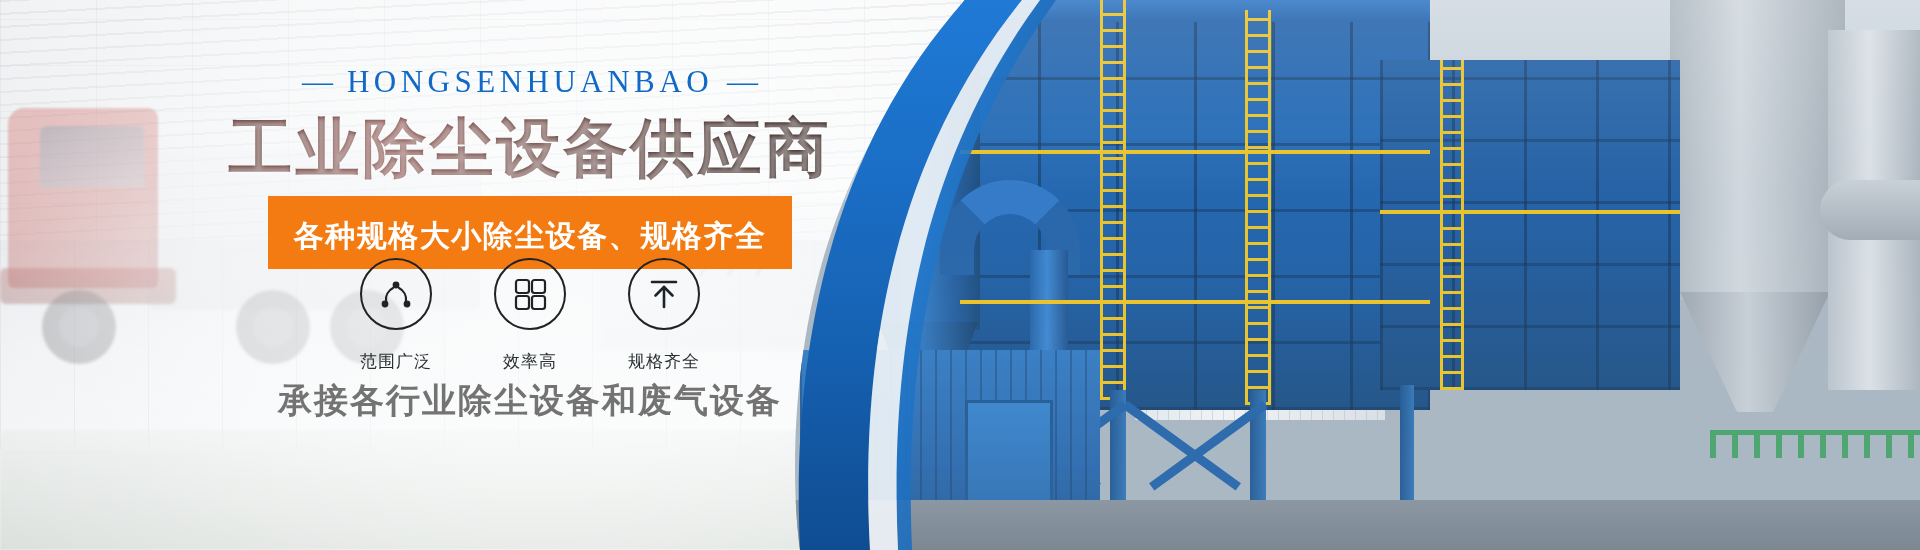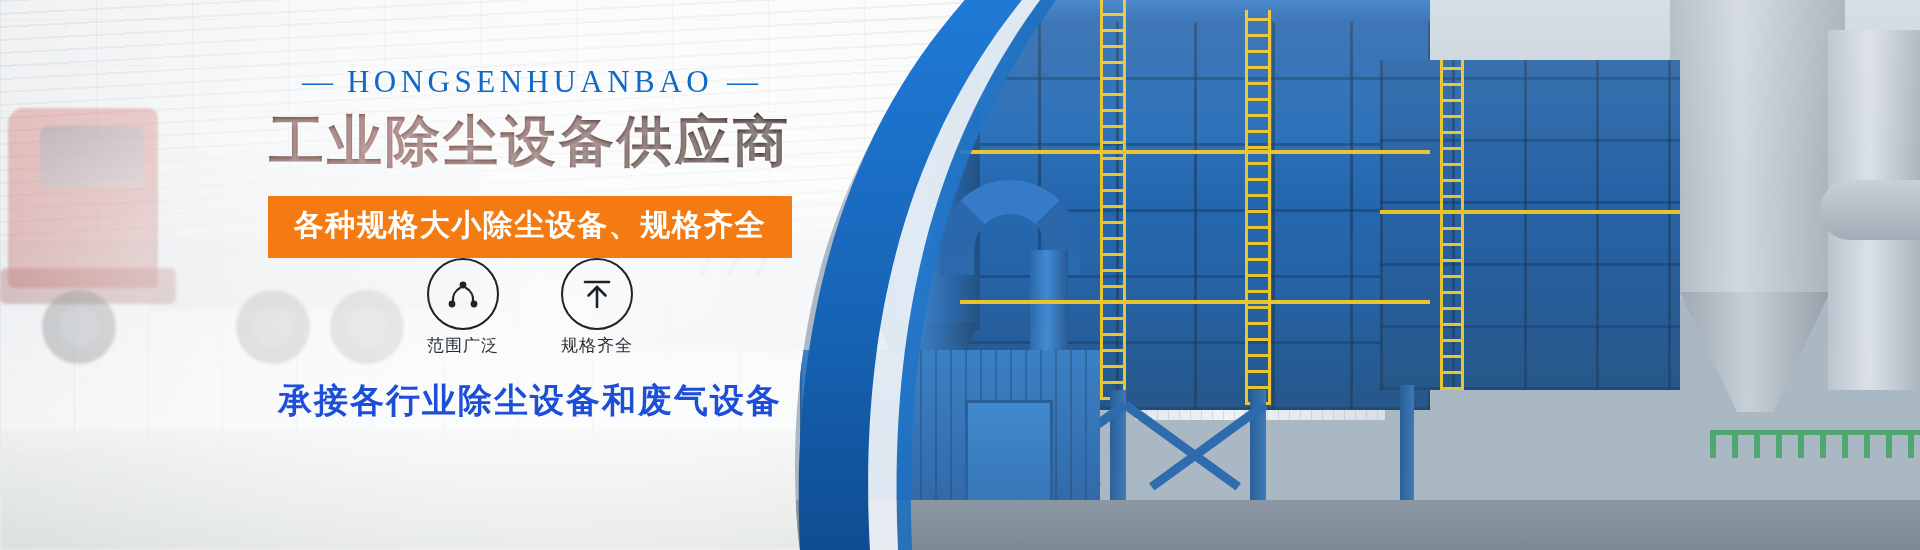--- a/index.html
+++ b/index.html
@@ -234,62 +234,62 @@
     font-family: "Liberation Serif", "DejaVu Serif", serif;
     font-size: 31px; letter-spacing: 4.5px;
     color: #1169c6; font-weight: 400;
     white-space: nowrap;
   }
   .eyebrow .dash { display:inline-block; margin: 0 14px; letter-spacing:0; }
 
   .headline {
     position: absolute; left: 0; top: 105px; width: 1060px;
     text-align: center;
-    font-size: 55px; font-weight: bold; letter-spacing: 3px;
+    font-size: 64px; font-weight: bold; letter-spacing: 3px;
     background: linear-gradient(100deg, #4a3330 0%, #5b3c36 18%, #8d5b58 36%, #6d4a46 52%, #3b2a27 72%, #3a2a26 100%);
     -webkit-background-clip: text; background-clip: text;
     -webkit-text-fill-color: transparent; color: transparent;
     text-shadow: 0 2px 4px rgba(255,255,255,0.45);
     white-space: nowrap;
   }
 
   .subbar-wrap {
     position: absolute; left: 0; top: 196px; width: 1060px; text-align:center;
   }
   .subbar {
     display: inline-block;
     background: #f47b12;
     color: #ffffff;
     font-size: 30px; font-weight: bold;
     letter-spacing: 1.5px;
-    padding: 9px 26px 12px 26px;
+    padding: 20px 26px 12px 26px;
     white-space: nowrap;
   }
 
   .features {
     position: absolute; left: 0; top: 258px; width: 1060px;
     display: flex; justify-content: center; gap: 46px;
   }
   .feature { width: 88px; text-align: center; }
   .feature .circle {
     width: 72px; height: 72px; margin: 0 auto;
     border: 2.5px solid #1f2326; border-radius: 50%;
     display: flex; align-items: center; justify-content: center;
   }
   .feature .flabel {
-    margin-top: 4px;
+    margin-top: 20px;
     font-size: 17px; color: #2a2f33; letter-spacing: 1px;
     white-space: nowrap;
   }
 
   .tagline {
     position: absolute; left: 0; top: 378px; width: 1060px;
     text-align: center;
     font-size: 34px; font-weight: bold; letter-spacing: 2px;
-    color: #1d4ed8;
+    color: #737373;
     white-space: nowrap;
   }
 </style>
 </head>
 <body>
 
 <div id="banner">
 
   <div class="left-photo">
     <div class="wall-stripes"></div>
@@ -394,20 +394,31 @@
             <path d="M10 27 A13 13 0 0 1 17 14" fill="none" stroke="#1f2326" stroke-width="2.2" stroke-linecap="round"></path>
             <path d="M23 14 A13 13 0 0 1 30 27" fill="none" stroke="#1f2326" stroke-width="2.2" stroke-linecap="round"></path>
             <circle cx="20" cy="11" r="3.4" fill="#1f2326"></circle>
             <circle cx="9" cy="30" r="3.4" fill="#1f2326"></circle>
             <circle cx="31" cy="30" r="3.4" fill="#1f2326"></circle>
           </svg>
         </div>
         <div class="flabel">范围广泛</div>
       </div>
 
+      <div class="feature">
+        <div class="circle">
+          <svg width="38" height="38" viewBox="0 0 38 38">
+            <rect x="5" y="5" width="13" height="13" rx="2.5" fill="none" stroke="#1f2326" stroke-width="2.2"></rect>
+            <rect x="21" y="5" width="13" height="13" rx="2.5" fill="none" stroke="#1f2326" stroke-width="2.2"></rect>
+            <rect x="5" y="21" width="13" height="13" rx="2.5" fill="none" stroke="#1f2326" stroke-width="2.2"></rect>
+            <rect x="21" y="21" width="13" height="13" rx="2.5" fill="none" stroke="#1f2326" stroke-width="2.2"></rect>
+          </svg>
+        </div>
+        <div class="flabel">效率高</div>
+      </div>
 
 
       <div class="feature">
         <div class="circle">
           <svg width="38" height="38" viewBox="0 0 38 38">
             <line x1="7" y1="7" x2="31" y2="7" stroke="#1f2326" stroke-width="2.6" stroke-linecap="round"></line>
             <line x1="19" y1="12" x2="19" y2="32" stroke="#1f2326" stroke-width="2.6" stroke-linecap="round"></line>
             <path d="M10.5 20.5 L19 12 L27.5 20.5" fill="none" stroke="#1f2326" stroke-width="2.6" stroke-linecap="round" stroke-linejoin="round"></path>
           </svg>
         </div>

